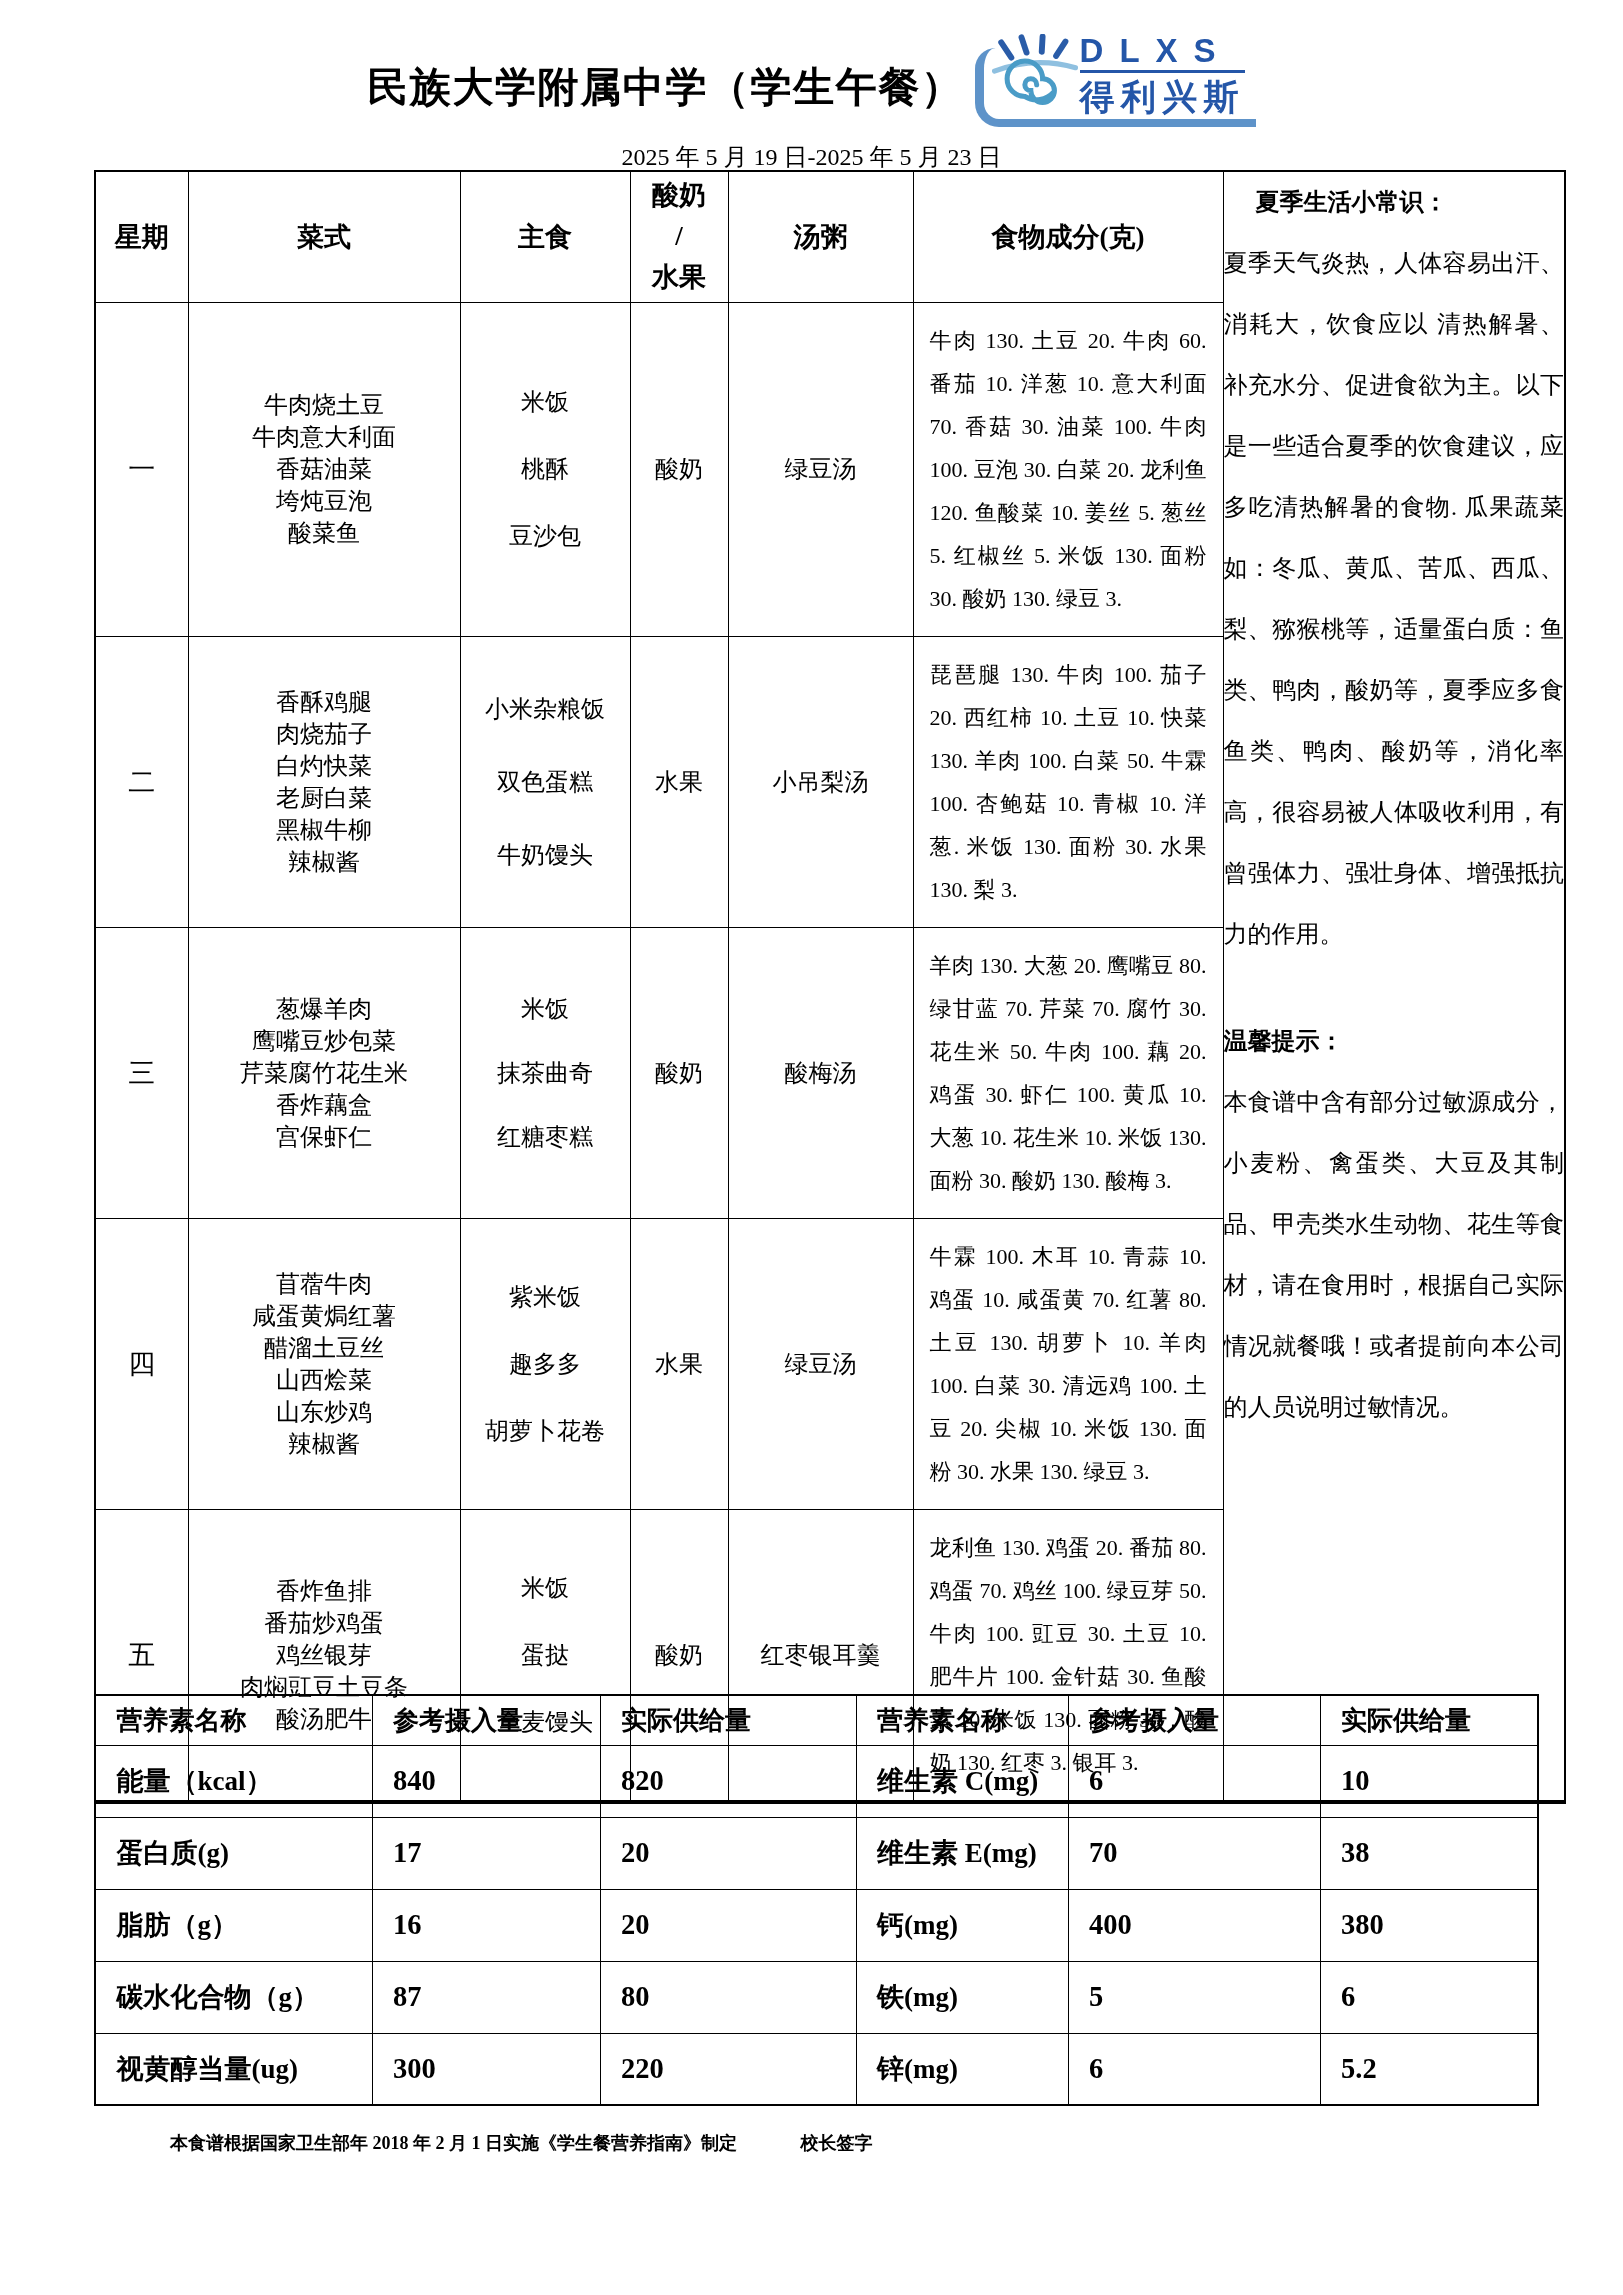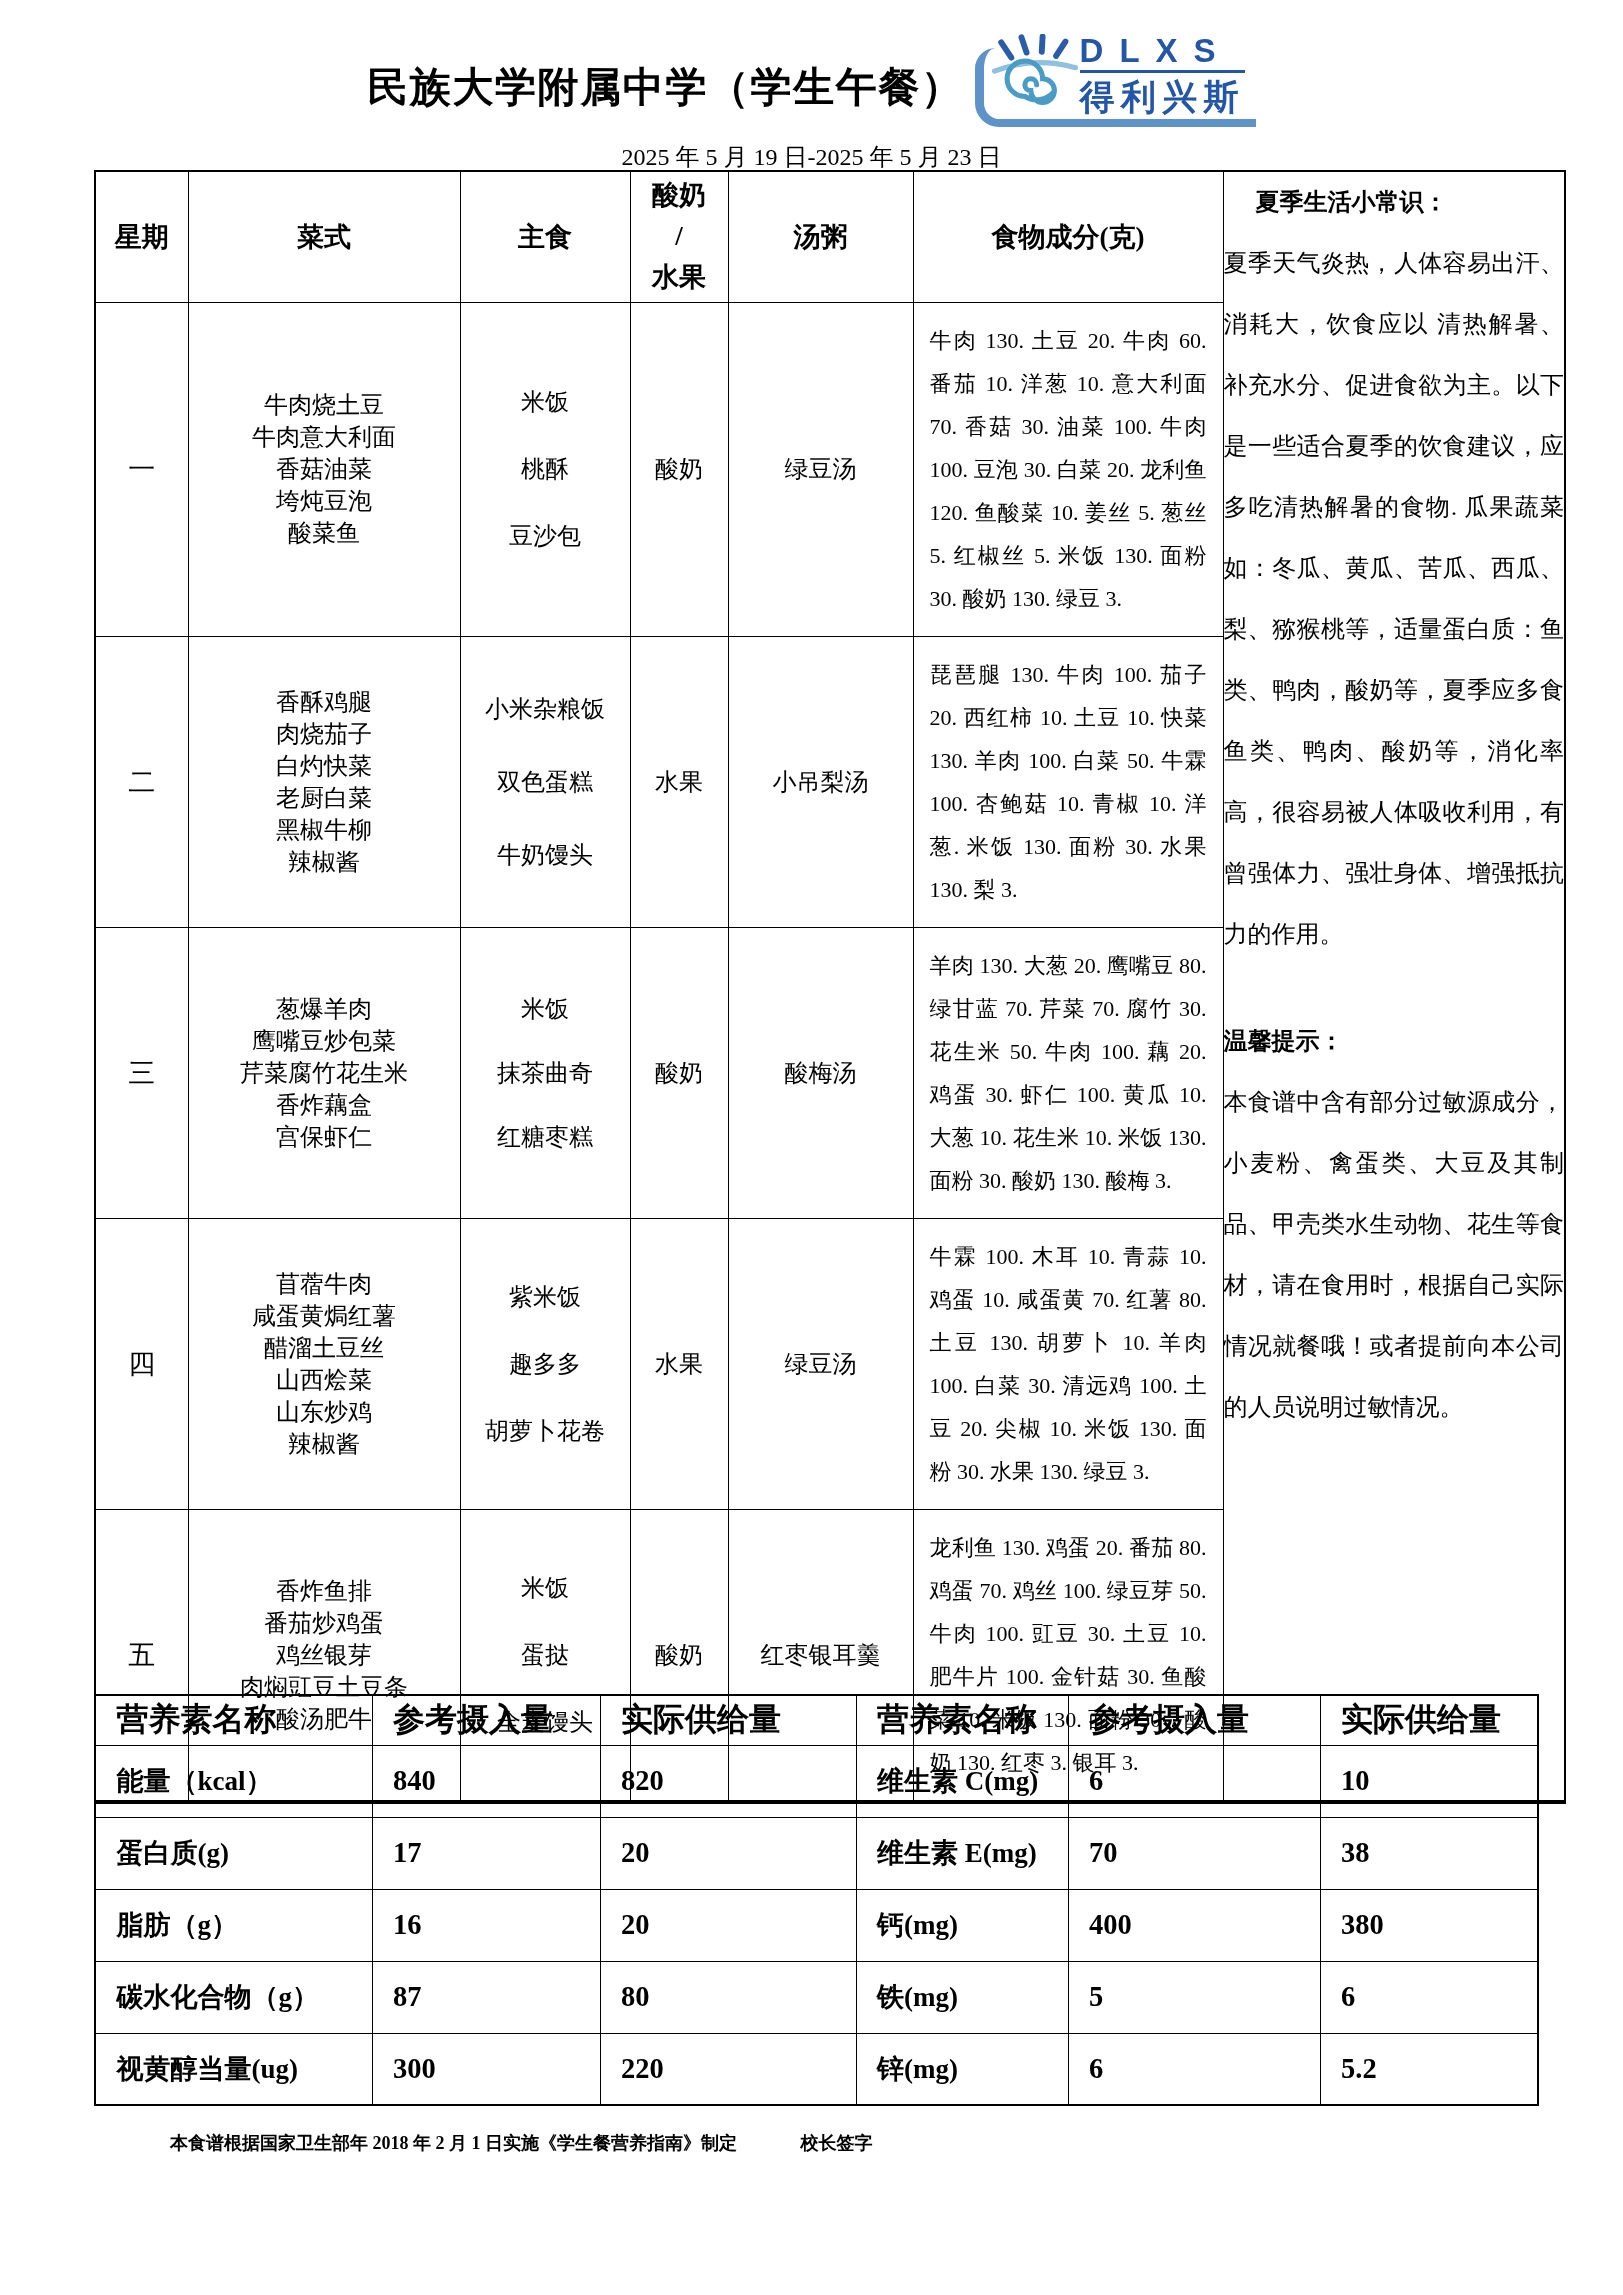--- a/index.html
+++ b/index.html
@@ -43,21 +43,21 @@
   .notes-tips-title,.notes-warm-title{font-weight:bold;}
   .notes-tips-title{text-indent:32px;}
   .notes-body{text-align:justify;margin:0;}
   .notes-warm-title{margin-top:46px;}
 
   
   .nutri-table{position:absolute;top:1694px;left:94px;width:1443px;border:2.4px solid #000;}
   .nutri-table th,.nutri-table td{border:1.6px solid #000;text-align:left;
     vertical-align:middle;padding-left:20.6px;font-weight:bold;}
   .nutri-table tr.nhead{height:50px;}
-  .nutri-table th{font-size:32px;}
+  .nutri-table th{font-size:26px;}
   .nutri-table tr.ndata{height:72px;}
   .nutri-name{font-size:27px;}
   .nutri-val{font-size:28.5px;font-family:"Liberation Serif","DejaVu Serif",serif;}
 
   
   .doc-footer{position:absolute;top:2131px;left:170px;font-size:18px;font-weight:bold;}
   .signature{margin-left:59px;}
 
   col.c-day{width:93px;} col.c-dish{width:272px;} col.c-staple{width:170px;}
   col.c-dairy{width:98px;} col.c-soup{width:185px;} col.c-ing{width:310px;}

